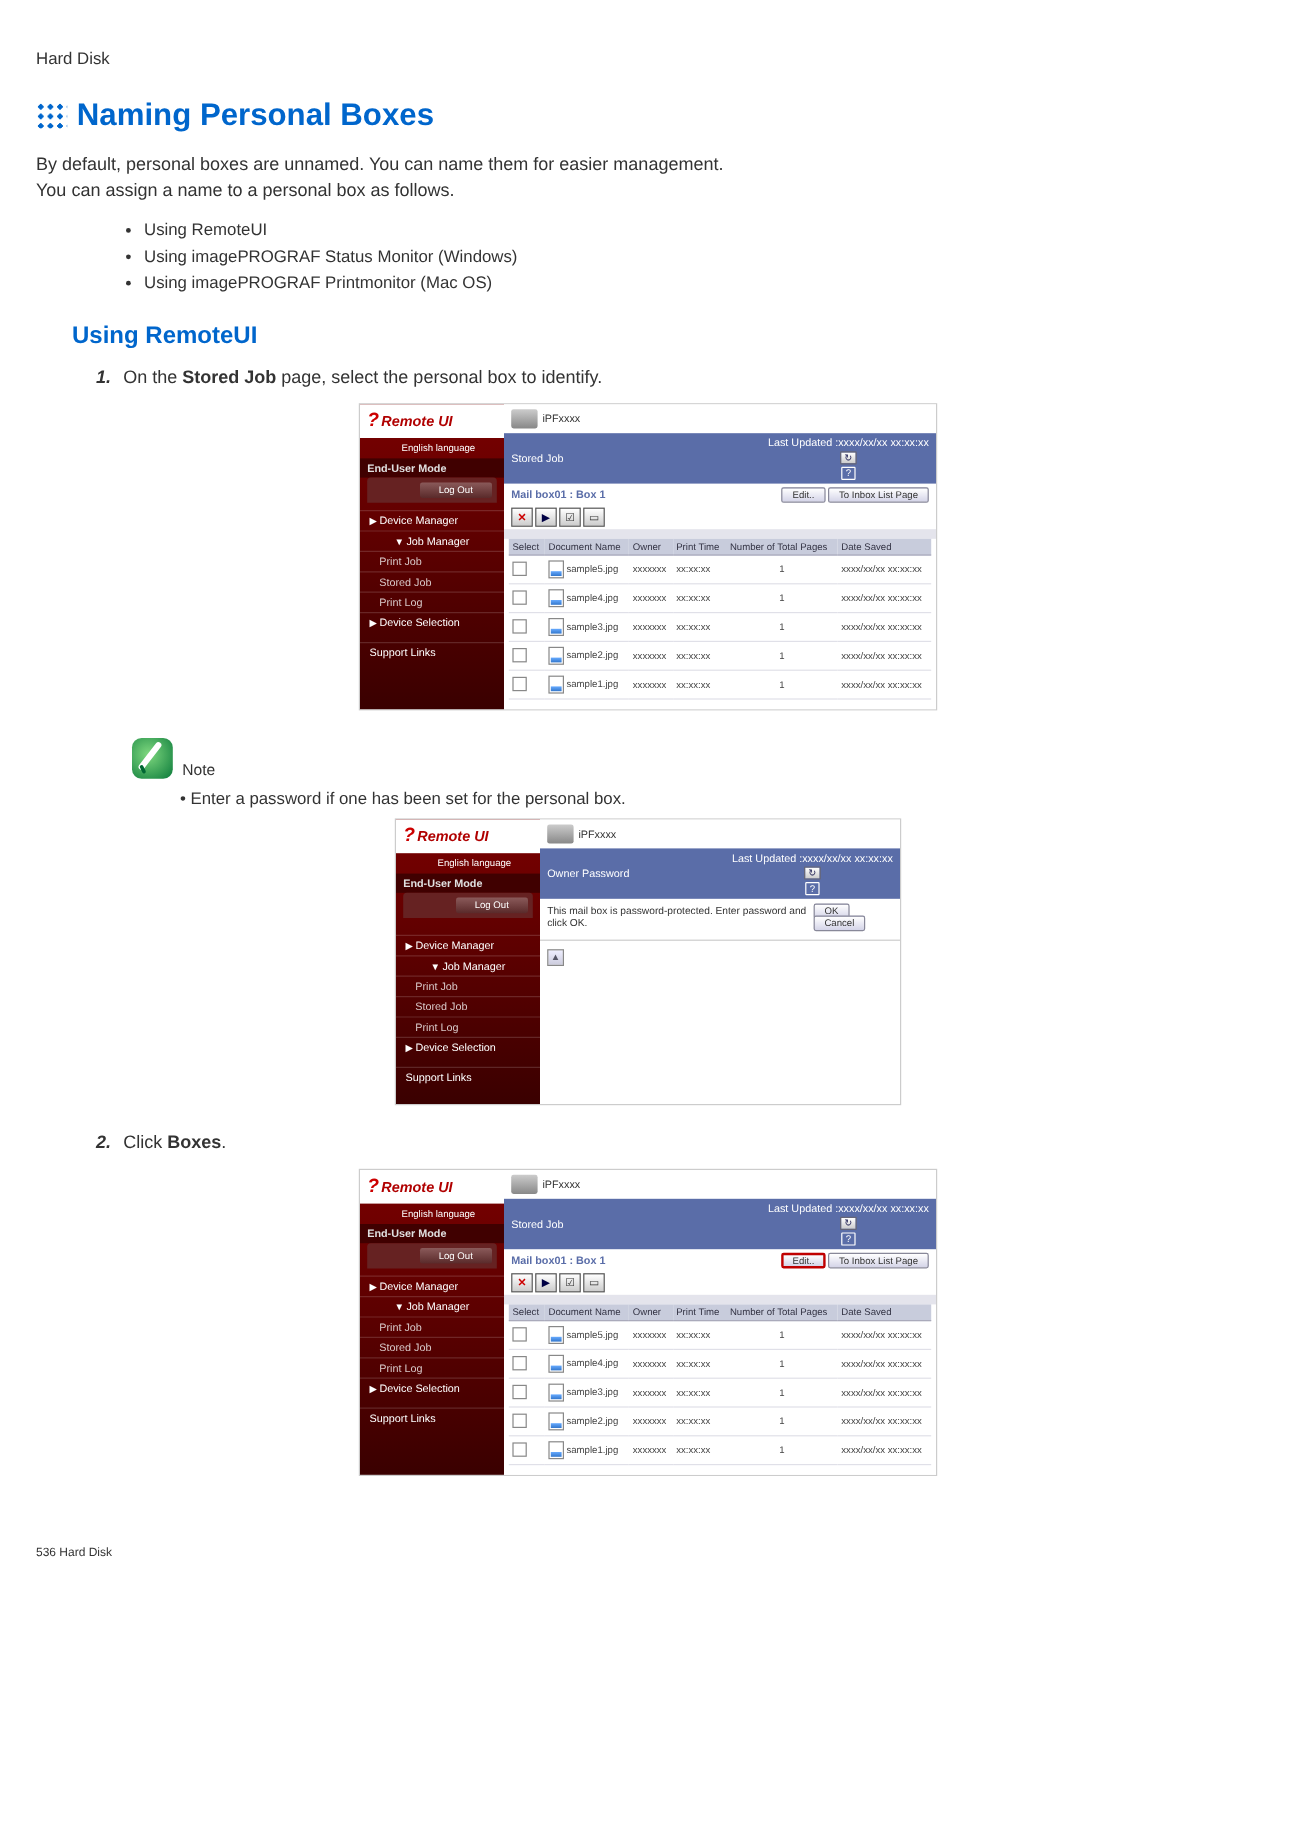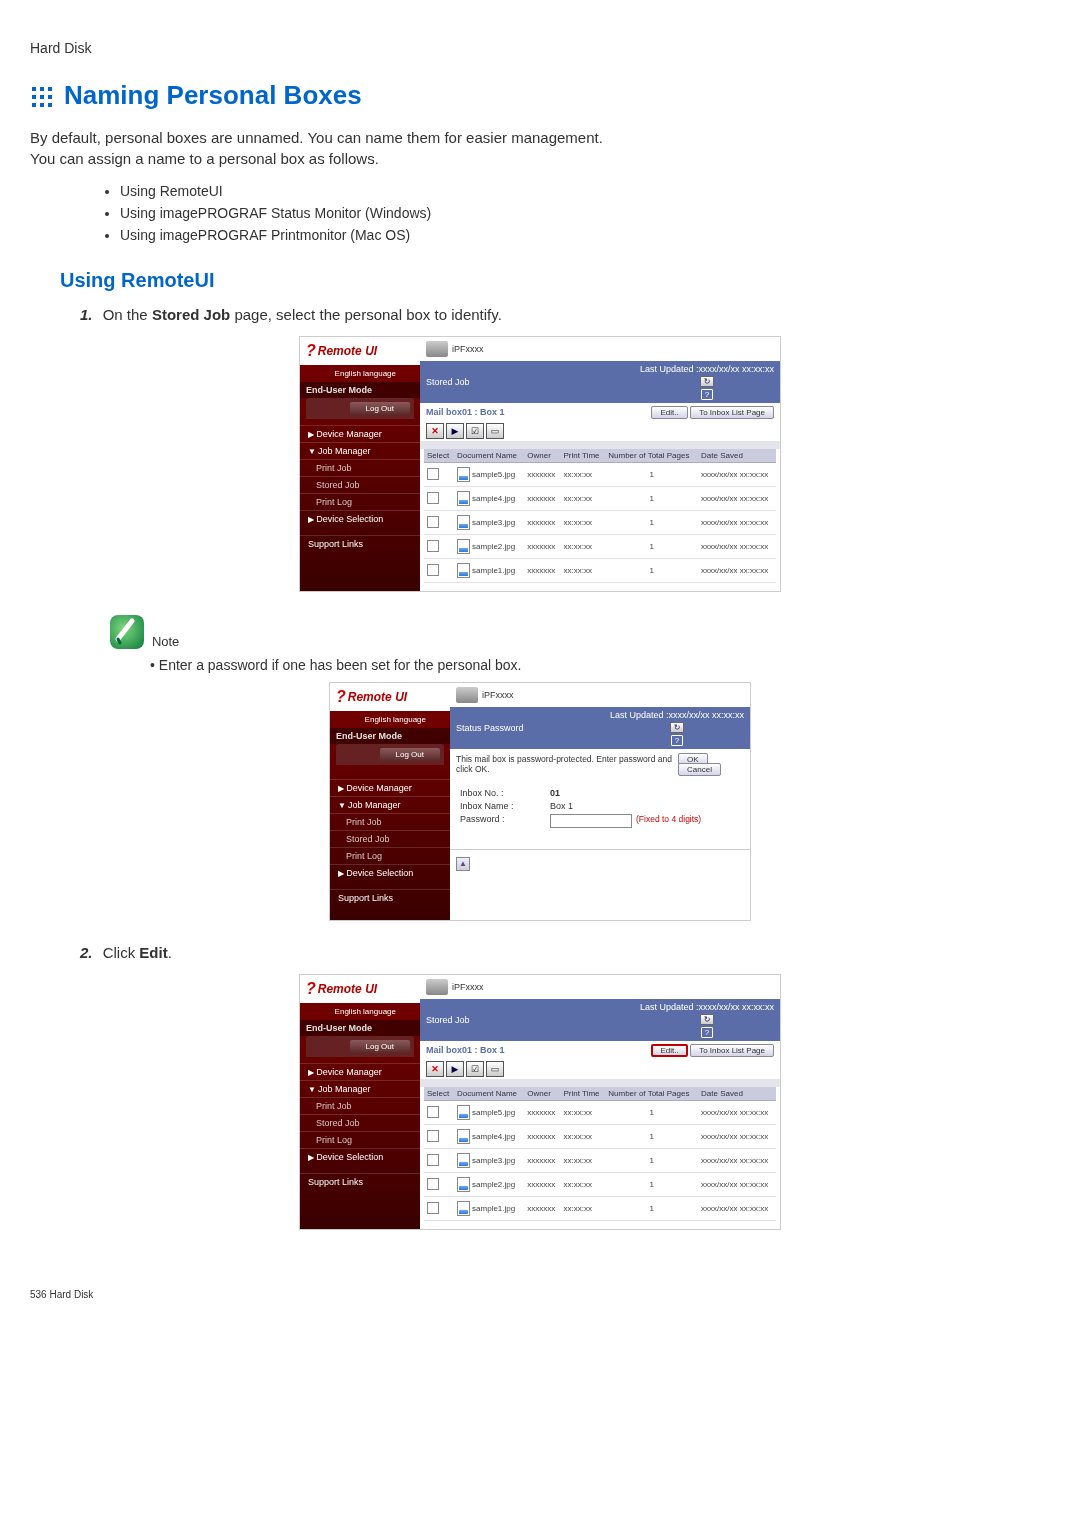--- a/index.html
+++ b/index.html
@@ -113,21 +113,21 @@
     background: linear-gradient(#8a5a5a, #5a2a2a);
     padding: 2px 16px;
     border-radius: 2px;
     font-size: 8px;
   }
   .nav-item {
     padding: 3px 8px;
     border-top: 1px solid rgba(255,255,255,0.15);
     font-size: 9px;
   }
-  .nav-item.sel { color: #fff; }
+  .nav-item.sel { color: #fff; text-align: center; }
   .nav-item .arr { font-size: 8px; margin-right: 2px; }
   .nav-sub { padding-left: 16px; color: #d8c8c8; }
 
   .main { flex: 1; background: #fff; }
   .main-top {
     display: flex; align-items: center;
     padding: 4px 6px;
     font-size: 9px;
   }
   .printer-icon {
@@ -400,57 +400,42 @@
     <div class="nav-item"><span class="arr">▶</span><span>Device Selection</span></div>
     <div style="height:8px;"></div>
     <div class="nav-item">Support Links</div>
   </div>
   <div class="main">
     <div class="main-top">
         <span class="printer-icon"></span>
         <span>iPFxxxx</span>
       </div>
     <div class="bluebar">
-      <span>Status Password</span>
+      <span>Owner Password</span>
       <span class="rightgrp">
         <span>Last Updated :xxxx/xx/xx xx:xx:xx</span>
         <span class="micro-btn">↻</span>
         <span class="micro-btn help">?</span>
       </span>
     </div>
     <div class="pw-msg-row">
       <span>This mail box is password-protected. Enter password and click OK.</span>
       <span>
         <span class="pill-btn">OK</span>
         <span class="pill-btn">Cancel</span>
       </span>
     </div>
-    <div class="pw-fields">
-      <div class="row">
-          <span class="lab">Inbox No. :</span>
-          <b>01</b>
-        </div>
-      <div class="row">
-          <span class="lab">Inbox Name :</span>
-          <span>Box 1</span>
-        </div>
-      <div class="row">
-          <span class="lab">Password :</span>
-          <span class="pw-input"></span>
-          <span class="fixed-note">(Fixed to 4 digits)</span>
-        </div>
-    </div>
     <div class="hr"></div>
     <div class="lone-icon"><span class="sq">▲</span></div>
   </div>
 </div>
 
 <div class="step-row">
   <span class="step-num">2.</span>
-  <span>Click </span><b>Edit</b><span>.</span>
+  <span>Click </span><b>Boxes</b><span>.</span>
 </div>
 
 <div class="app">
   <div class="sidebar">
     <div class="logo">
         <span class="q-icon">?</span>
         <span>Remote UI</span>
       </div>
     <div class="lang">English language</div>
     <div class="cat">End-User Mode</div>

